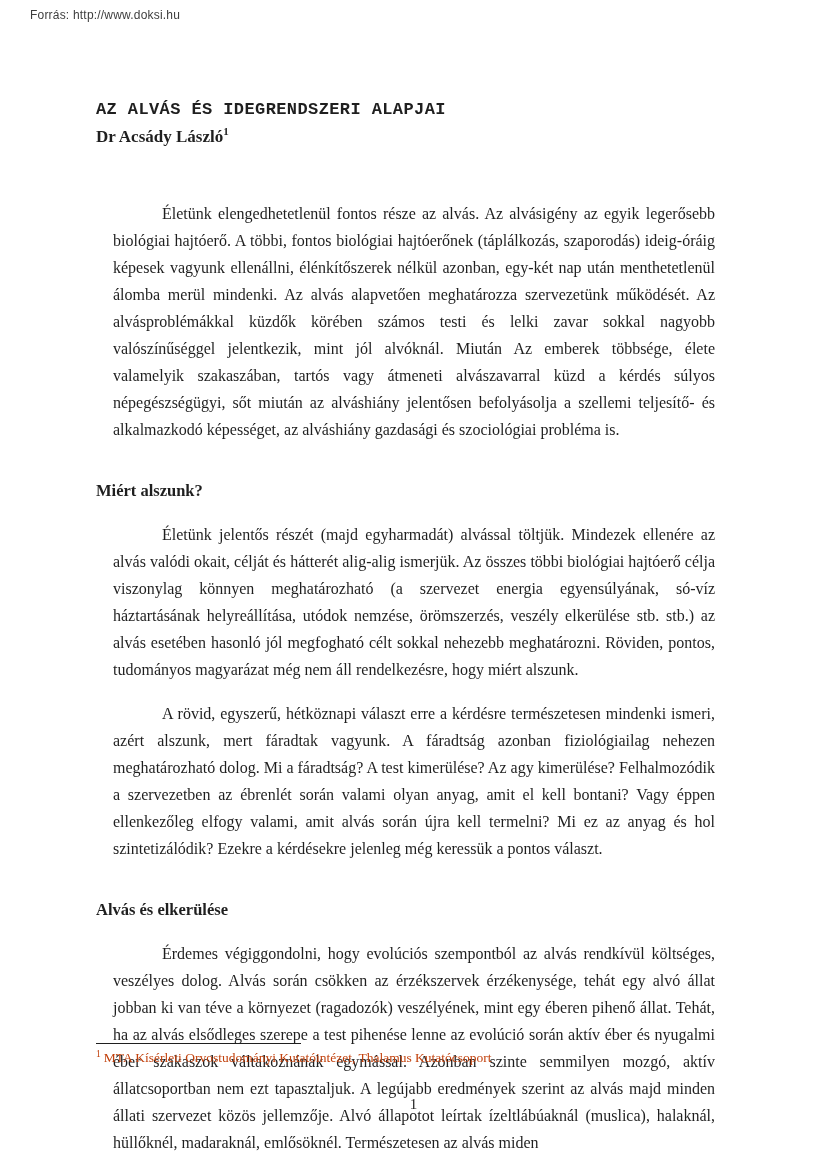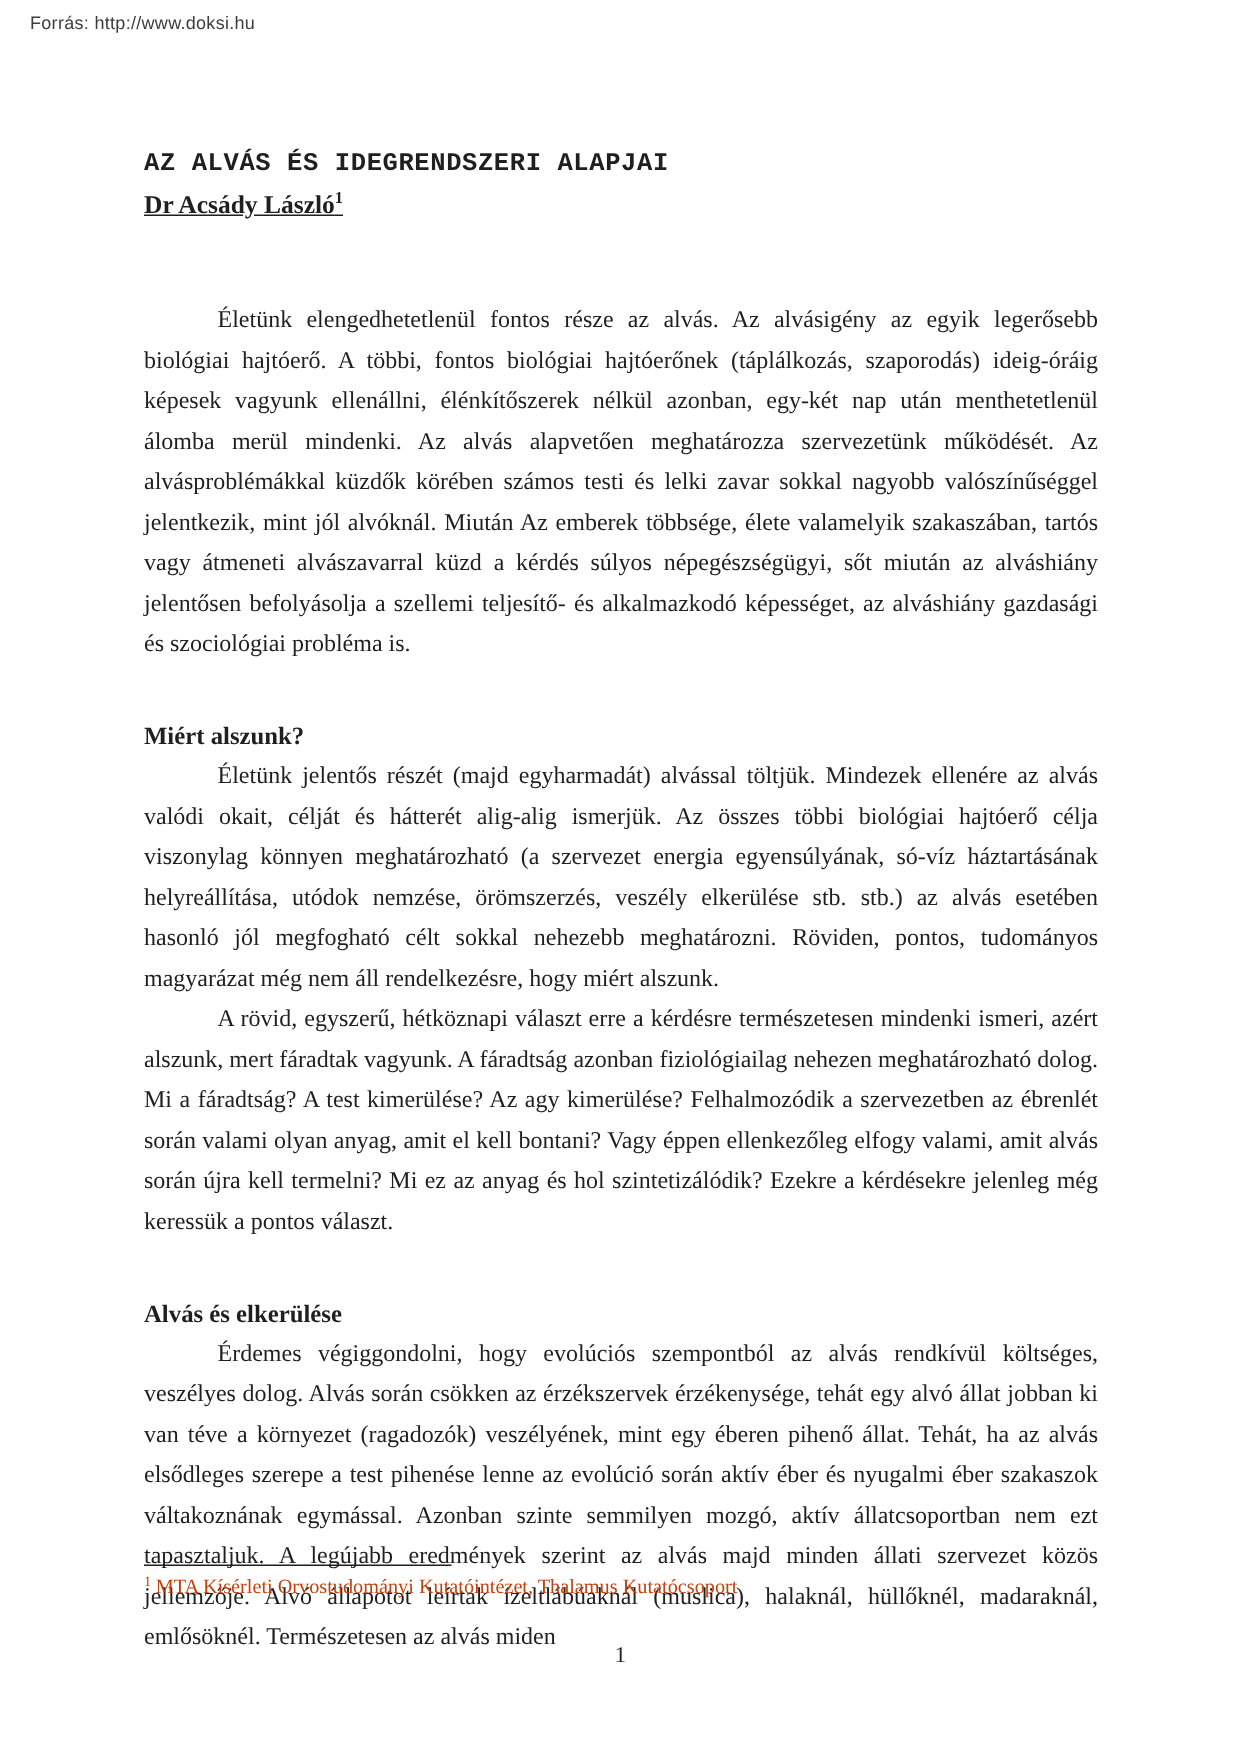--- a/index.html
+++ b/index.html
@@ -12,21 +12,21 @@
     width: 827px;
     height: 1170px;
     background: #ffffff;
     overflow: hidden;
     font-family: "Liberation Serif", "DejaVu Serif", serif;
     color: #1f1f1f;
   }
   .source-label {
     position: absolute;
     top: 8px;
-    left: 20px;
+    left: 30px;
     font-family: "Liberation Sans", "DejaVu Sans", sans-serif;
     font-size: 12px;
     color: #3d3d3d;
     letter-spacing: 0.2px;
   }
   .content {
     position: absolute;
     top: 96px;
     left: 96px;
     width: 636px;
@@ -35,42 +35,41 @@
     font-size: 17px;
     font-weight: bold;
     line-height: 27px;
     letter-spacing: 0.4px;
     font-family: Liberation Mono, monospace;
   }
   .doc-author {
     font-size: 17px;
     font-weight: bold;
     line-height: 27px;
-    text-decoration: underline;
   }
   sup.marker {
     font-size: 11px;
     vertical-align: super;
     line-height: 0;
   }
   .section-intro {
     margin-top: 50px;
   }
   .section-heading {
     font-size: 16.5px;
     font-weight: bold;
     line-height: 27px;
     margin-top: 34px;
   }
   .para {
     font-size: 16px;
     line-height: 27px;
     text-align: justify;
     text-indent: 49px;
-    margin: 0;
+    margin: 17px;
   }
   .footnote-block {
     position: absolute;
     top: 1043px;
     left: 96px;
     width: 636px;
   }
   .footnote-rule {
     width: 205px;
     height: 0;

